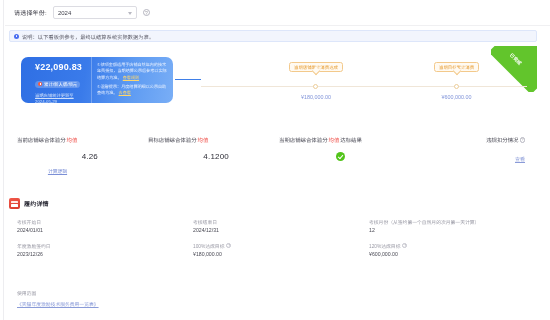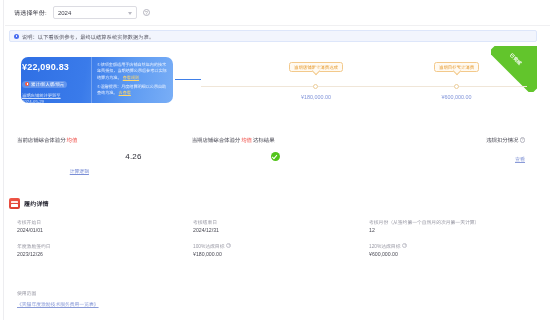--- a/index.html
+++ b/index.html
@@ -73,21 +73,21 @@
     font-weight: bold;
   }
 
   
   .blue-card {
     position: absolute; left: 12px; top: 11px; width: 152px; height: 46px;
     border-radius: 7px; overflow: hidden;
     background: linear-gradient(100deg, #2f6fe4 0%, #3a7bea 42%, #5e9bf2 72%, #79aef6 100%);
     display: flex;
   }
-  .bc-left { width: 70px; padding: 5px 0 0 1px; }
+  .bc-left { width: 70px; padding: 5px 0 0 14px; }
   .bc-amount { font-size: 9px; color: #ffffff; font-weight: bold; letter-spacing: .2px; }
   .bc-tag {
     margin-top: 2.5px; height: 7px; border-radius: 3.5px;
     background: rgba(255,255,255,.22);
     display: inline-flex; align-items: center; gap: 2px; padding: 0 3px;
   }
   .bc-tag-dot {
     width: 4px; height: 4px; border-radius: 50%; background: #ff5a3c;
     position: relative; flex: 0 0 auto;
   }
@@ -302,20 +302,27 @@
 
     <div class="metric m1">
       <div class="m-title">
         <span>当前店铺综合体验分</span>
           <span class="hl">均值</span>
       </div>
       <div class="m-val">4.26</div>
       <div class="m-link">计算逻辑</div>
     </div>
 
+    <div class="metric m2">
+      <div class="m-title">
+        <span>目标店铺综合体验分</span>
+          <span class="hl">均值</span>
+      </div>
+      <div class="m-val">4.1200</div>
+    </div>
 
     <div class="metric m3">
       <div class="m-title">
         <span>当期店铺综合体验分</span>
           <span class="hl">均值</span>
           <span>达标结果</span>
       </div>
       <div class="check"></div>
     </div>
 

